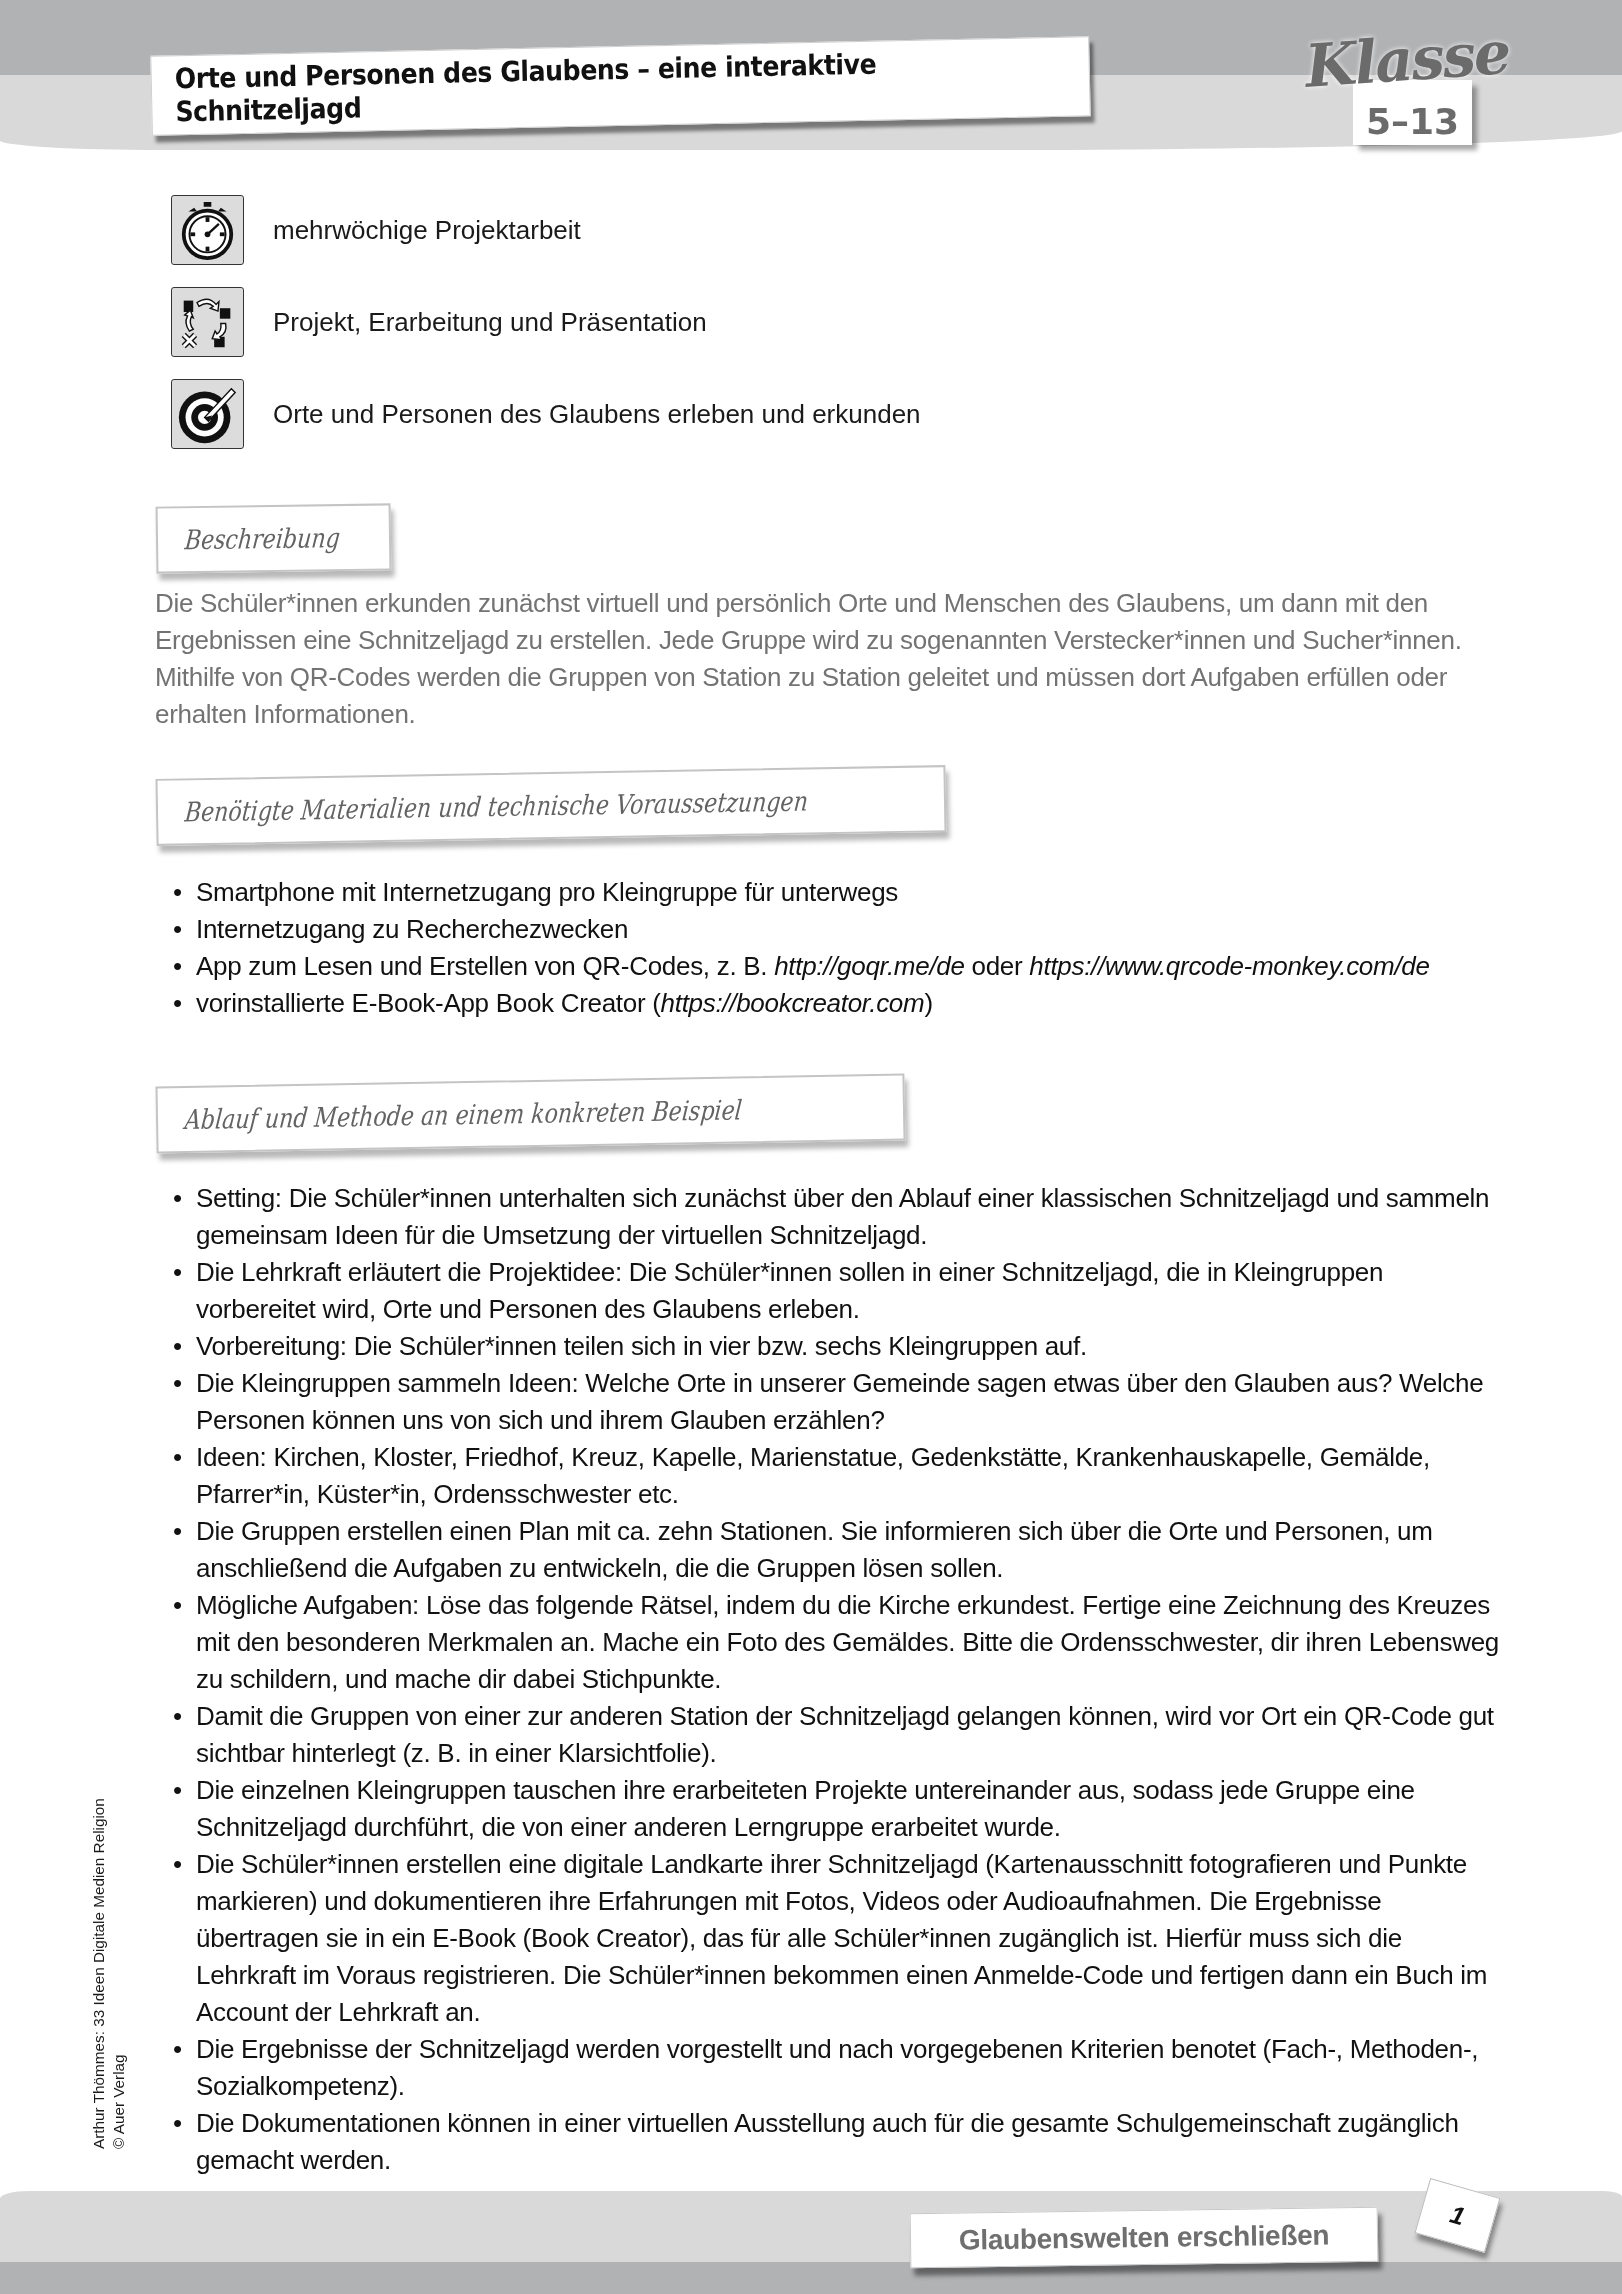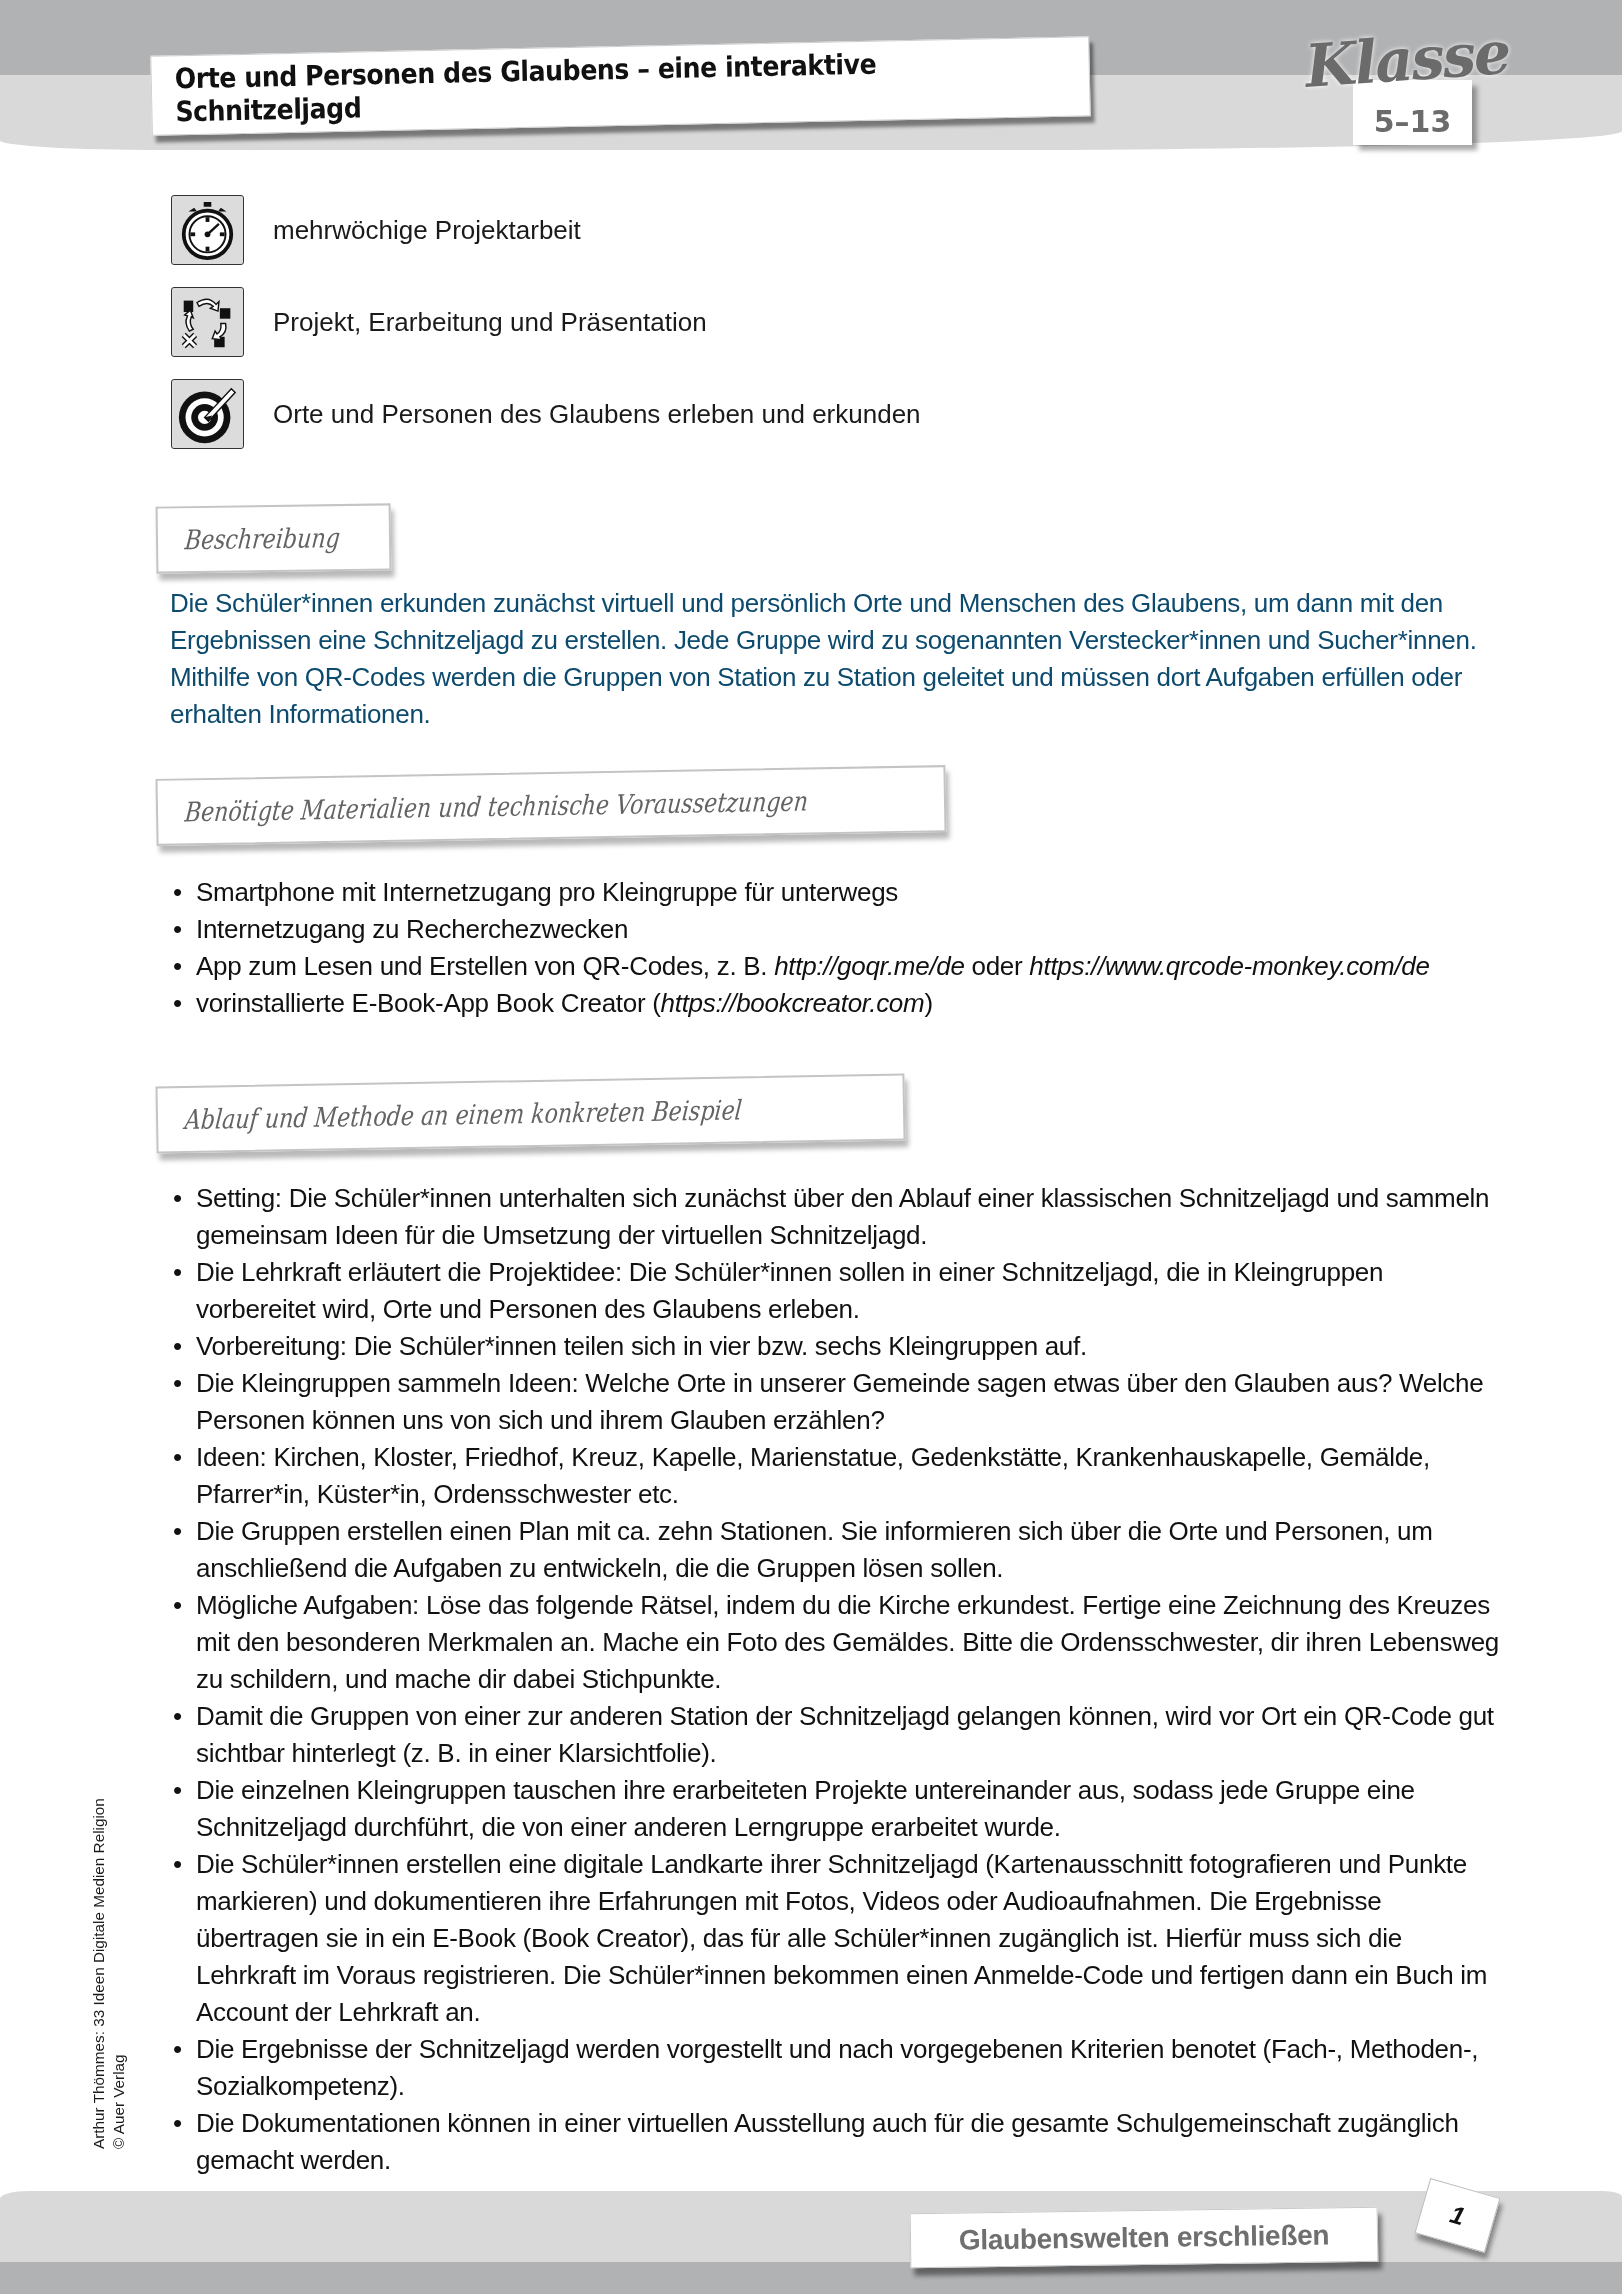--- a/index.html
+++ b/index.html
@@ -34,21 +34,21 @@
   .klasse-label {
     position: absolute; left: 1305px; top: 25px; font-size: 59px; color: #6b6b6b;
     font-family: "DejaVu Serif", serif; font-style: italic; font-weight: bold; letter-spacing: -1.9px;
     transform: rotate(-4deg); z-index: 3; text-shadow: 0 0 5.7px #fff;
   }
   .klasse-card {
     position: absolute; left: 1353px; top: 80px; width: 119px; height: 65px; background: #fff;
     box-shadow: 5.7px 5.7px 4.8px rgba(0,0,0,0.35); z-index: 2;
     display: flex; align-items: center; justify-content: center;
   }
-  .klasse-range { font-size: 30px; font-weight: bold; color: #6b6b6b; padding-top: 17px; font-family: "DejaVu Sans", sans-serif; }
+  .klasse-range { font-size: 36px; font-weight: bold; color: #6b6b6b; padding-top: 17px; font-family: "DejaVu Sans", sans-serif; }
 
   
   .info-row { position: absolute; left: 155px; display: flex; align-items: center; padding-left: 16px; }
   .icon-box {
     width: 73px; height: 70px; background: #dcdcdc; border: 1.9px solid #333; border-radius: 2.9px;
     display: flex; align-items: center; justify-content: center; box-sizing: border-box;
   }
   .info-label { margin-left: 29px; font-size: 26px; color: #1a1a1a; }
 
   
@@ -58,21 +58,21 @@
     display: flex; align-items: center; box-sizing: border-box;
   }
   .section-head span {
     margin-left: 27px; font-size: 27px; font-style: italic; color: #636363;
     font-family: "DejaVu Serif", serif; transform: skewX(-6deg) scaleX(0.82); transform-origin: left center;
     white-space: nowrap;
   }
 
   
   .paragraph {
-    position: absolute; left: 170px; width: 1319px; font-size: 26px; line-height: 37px; color: #0c4a6e;
+    position: absolute; left: 155px; width: 1319px; font-size: 26px; line-height: 37px; color: #737373;
     letter-spacing: -0.3px;
   }
   ul.bullets { position: absolute; left: 155px; width: 1329px; margin: 16px; padding: 0; list-style: none;
     font-size: 26px; line-height: 37px; color: #111; letter-spacing: -0.3px; }
   ul.bullets li { position: relative; padding-left: 25px; }
   ul.bullets li::before { content: "•"; position: absolute; left: 1.9px; top: 0; }
   .it { font-style: italic; }
 
   
   .side-credit {

